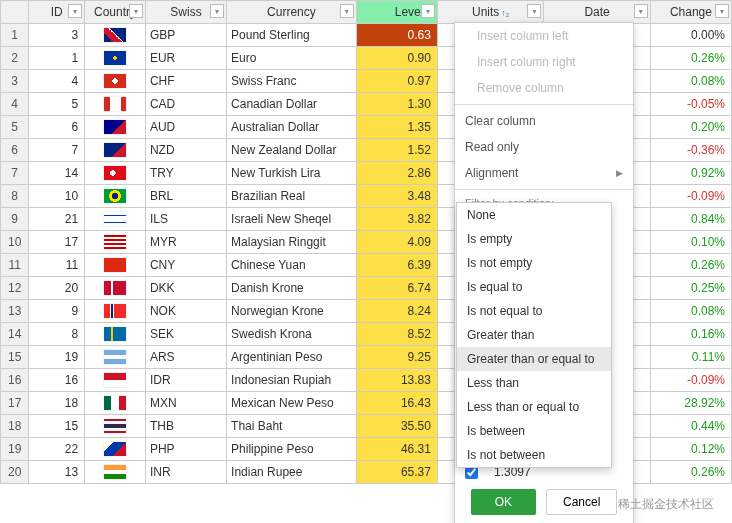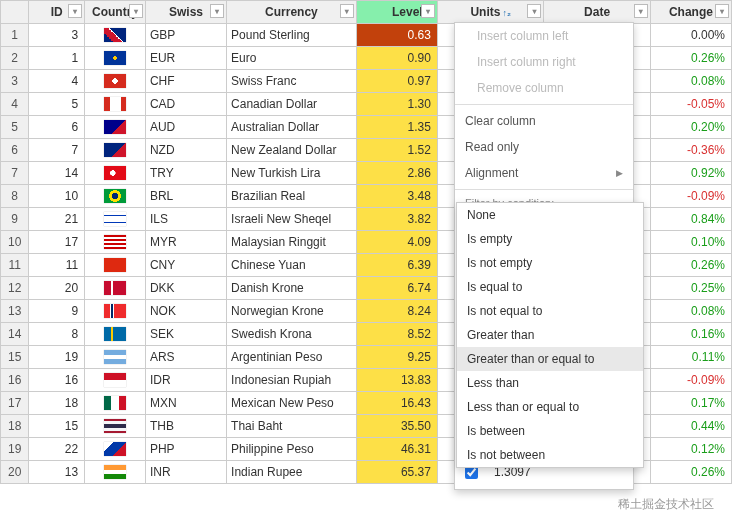--- a/index.html
+++ b/index.html
@@ -1,37 +1,37 @@
 <!DOCTYPE html>
 <html><head>
 <meta charset="utf-8">
 <style>
   * { box-sizing: border-box; margin: 0; padding: 0; }
   body { font-family: -apple-system, BlinkMacSystemFont, "Segoe UI", Arial, sans-serif; font-size: 12px; background: #fff; width: 732px; height: 523px; overflow: hidden; position: relative; color: #333; }
   table { border-collapse: collapse; width: 100%; table-layout: fixed; }
   th, td { border: 1px solid #ccc; height: 23px; padding: 0 4px; white-space: nowrap; overflow: hidden; text-overflow: ellipsis; }
-  th { background: #f0f0f0; font-weight: bold; text-align: center; position: relative; }
+  th { background: #f0f0f0; font-weight: normal; text-align: center; position: relative; }
   th.sel { background: #86efac; text-align: right; }
   .rowhdr { background: #f0f0f0; text-align: center; color: #555; }
   .filter-btn { position: absolute; right: 2px; top: 3px; width: 14px; height: 14px; border: 1px solid #bbb; background: #fff; display: flex; align-items: center; justify-content: center; font-size: 8px; color: #888; cursor: pointer; }
   .sort-ind { font-size: 9px; color: #337ab7; margin-left: 2px; }
   td.num { text-align: right; padding-right: 6px; }
   td.lvl { background: #fde047; text-align: right; padding-right: 6px; }
   td.lvl.first { background: #c2410c; color: #fff; }
   td.flag { text-align: center; padding: 0; }
   .flag-box { display: inline-block; width: 22px; height: 14px; vertical-align: middle; box-shadow: 0 0 1px rgba(0,0,0,0.3); }
   .pos { color: #1a9e1a; }
   .neg { color: #d93030; }
   .menu { position: absolute; top: 22px; left: 454px; width: 180px; background: #fff; border: 1px solid #ccc; box-shadow: 0 3px 8px rgba(0,0,0,0.2); z-index: 10; padding-bottom: 6px; }
   .menu-item { padding: 6px 10px; color: #555; cursor: pointer; }
   .menu-item.disabled { color: #bbb; margin-left: 12px; }
   .menu-item.arrow::after { content: "▶"; float: right; font-size: 9px; color: #888; margin-top: 2px; }
   .menu-sep { height: 1px; background: #ddd; margin: 3px 0; }
   .menu-label { padding: 4px 10px 2px; color: #888; font-size: 11px; }
-  .submenu { position: absolute; top: 202px; left: 456px; width: 188px; background: #fff; border: 1px solid #ccc; box-shadow: 0 3px 8px rgba(0,0,0,0.2); z-index: 20; }
+  .submenu { position: absolute; top: 202px; left: 456px; width: 156px; background: #fff; border: 1px solid #ccc; box-shadow: 0 3px 8px rgba(0,0,0,0.2); z-index: 20; }
   .sub-item { padding: 5px 10px; cursor: pointer; }
   .sub-item.hl { background: #e8e8e8; }
   .cond-row { display: flex; align-items: center; gap: 16px; padding: 4px 10px; }
   .cond-row input[type=checkbox] { accent-color: #1e73e8; }
   .btns { display: flex; gap: 10px; justify-content: center; padding: 6px 10px 2px; }
   .btn-ok { background: #2e9e3f; color: #fff; border: none; padding: 5px 24px; border-radius: 2px; font-size: 12px; cursor: pointer; }
   .btn-cancel { background: #fff; border: 1px solid #ccc; padding: 5px 16px; border-radius: 2px; font-size: 12px; cursor: pointer; }
   .watermark { position: absolute; bottom: 10px; right: 18px; font-size: 12px; color: #999; z-index: 30; }
   .col-rownum { width: 28px; }
   .col-id { width: 55px; }
@@ -250,21 +250,21 @@
       </tr>
       <tr>
         <td class="rowhdr">17</td>
         <td class="num">18</td>
         <td class="flag"><span class="flag-box" style="background: linear-gradient(90deg, rgb(0, 104, 71) 33%, rgb(255, 255, 255) 33%, rgb(255, 255, 255) 66%, rgb(206, 17, 38) 66%);"></span></td>
         <td>MXN</td>
         <td>Mexican New Peso</td>
         <td class="lvl">16.43</td>
         <td></td>
         <td></td>
-        <td class="num pos">0.17%</td>
+        <td class="num pos">28.92%</td>
       </tr>
       <tr>
         <td class="rowhdr">18</td>
         <td class="num">15</td>
         <td class="flag"><span class="flag-box" style="background: linear-gradient(rgb(165, 25, 49) 16%, rgb(244, 245, 248) 16%, rgb(244, 245, 248) 33%, rgb(45, 42, 74) 33%, rgb(45, 42, 74) 66%, rgb(244, 245, 248) 66%, rgb(244, 245, 248) 83%, rgb(165, 25, 49) 83%);"></span></td>
         <td>THB</td>
         <td>Thai Baht</td>
         <td class="lvl">35.50</td>
         <td></td>
         <td></td>
@@ -303,20 +303,24 @@
   <div class="menu-item">Clear column</div>
   <div class="menu-item">Read only</div>
   <div class="menu-item arrow">Alignment</div>
   <div class="menu-sep"></div>
   <div class="menu-label">Filter by condition:</div>
   <div style="height:250px"></div>
   <div class="cond-row">
     <input type="checkbox" checked="" style="">
     <span>1.3097</span>
   </div>
+  <div class="btns">
+    <button class="btn-ok">OK</button>
+    <button class="btn-cancel">Cancel</button>
+  </div>
 </div>
 
 <div class="submenu" id="submenu">
     <div class="sub-item">None</div>
     <div class="sub-item">Is empty</div>
     <div class="sub-item">Is not empty</div>
     <div class="sub-item">Is equal to</div>
     <div class="sub-item">Is not equal to</div>
     <div class="sub-item">Greater than</div>
     <div class="sub-item hl">Greater than or equal to</div>

